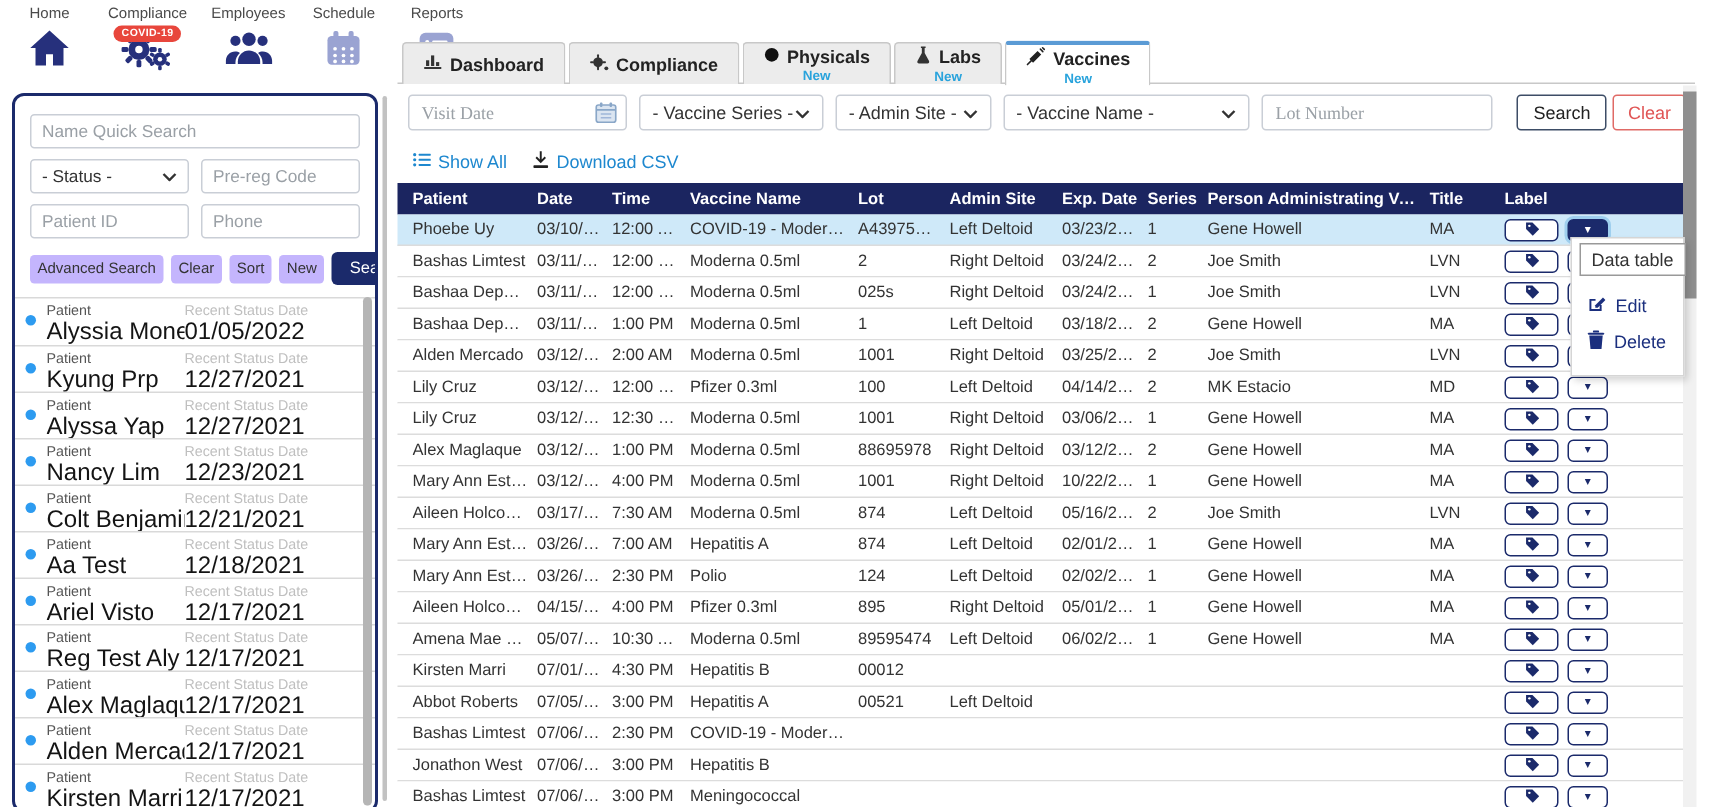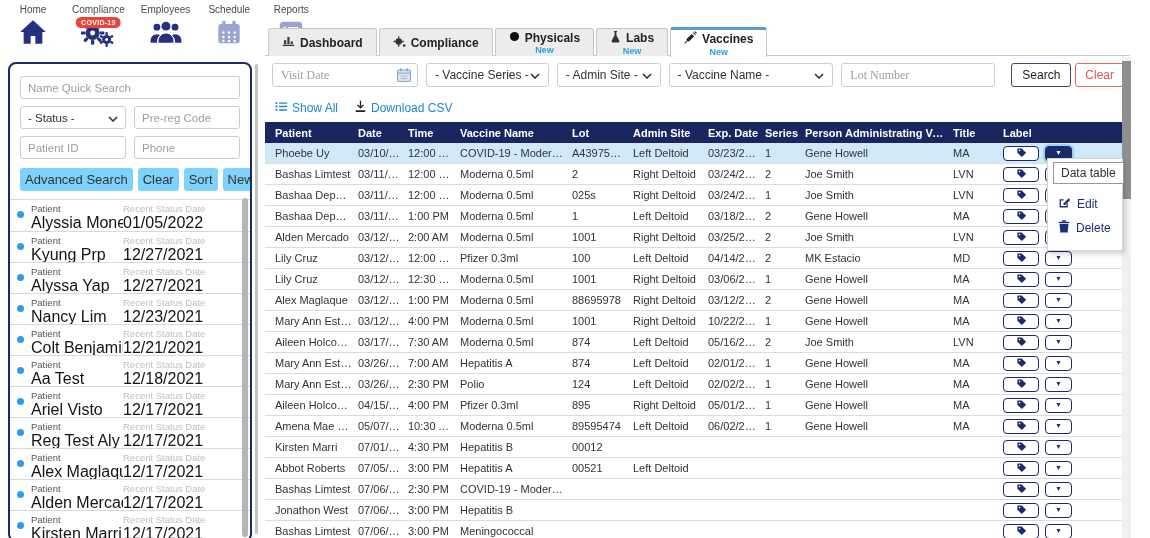--- a/index.html
+++ b/index.html
@@ -26,21 +26,21 @@
   .sb-input, .sb-select {
     width: 100%; height: 23px; border: 1px solid #c9ced6; border-radius: 3px;
     font-size: 11.5px; color: #333; padding: 0 7px; background: #fff;
     font-family: "Liberation Sans", sans-serif;
   }
   .sb-input::placeholder { color: #9aa0a6; }
   .sb-row { display: flex; gap: 8px; margin-top: 7px; }
   .sb-row > * { flex: 1; }
   .sb-select { display: flex; align-items: center; justify-content: space-between; cursor: pointer; }
   .sb-actions { display: flex; align-items: center; gap: 5px; margin-top: 9px; }
-  .sb-link-btn { background: #7dd3fc; border: none; border-radius: 3px; font-size: 13px; color: #333; padding: 4px 5px; cursor: pointer; font-family: "Liberation Sans", sans-serif; white-space: nowrap; }
+  .sb-link-btn { background: #c4b5fd; border: none; border-radius: 3px; font-size: 10px; color: #333; padding: 4px 5px; cursor: pointer; font-family: "Liberation Sans", sans-serif; white-space: nowrap; }
   .sb-search-btn { background: #1b2a6b; border: none; border-radius: 4px; color: #fff; font-size: 11px; padding: 5px 12px; cursor: pointer; font-family: "Liberation Sans", sans-serif; }
   .patient-list { border-top: 1px solid #d9d9d9; height: 346px; overflow: hidden; }
   .p-item { display: flex; height: 31px; padding-top: 3px; cursor: pointer; }
   .p-item + .p-item { border-top: 1px solid #d9d9d9; }
   .dot { width: 7px; height: 7px; border-radius: 50%; background: #2d9bf0; margin: 8px 0 0 7px; flex: none; }
   .p-left { width: 92px; margin-left: 7px; overflow: hidden; }
   .p-right { flex: 1; overflow: hidden; }
   .p-lab { font-size: 9.5px; color: #555; }
   .p-lab2 { font-size: 9.5px; color: #bfbfbf; white-space: nowrap; }
   .p-name, .p-date { font-size: 16px; font-weight: normal; color: #141414; white-space: nowrap; }

